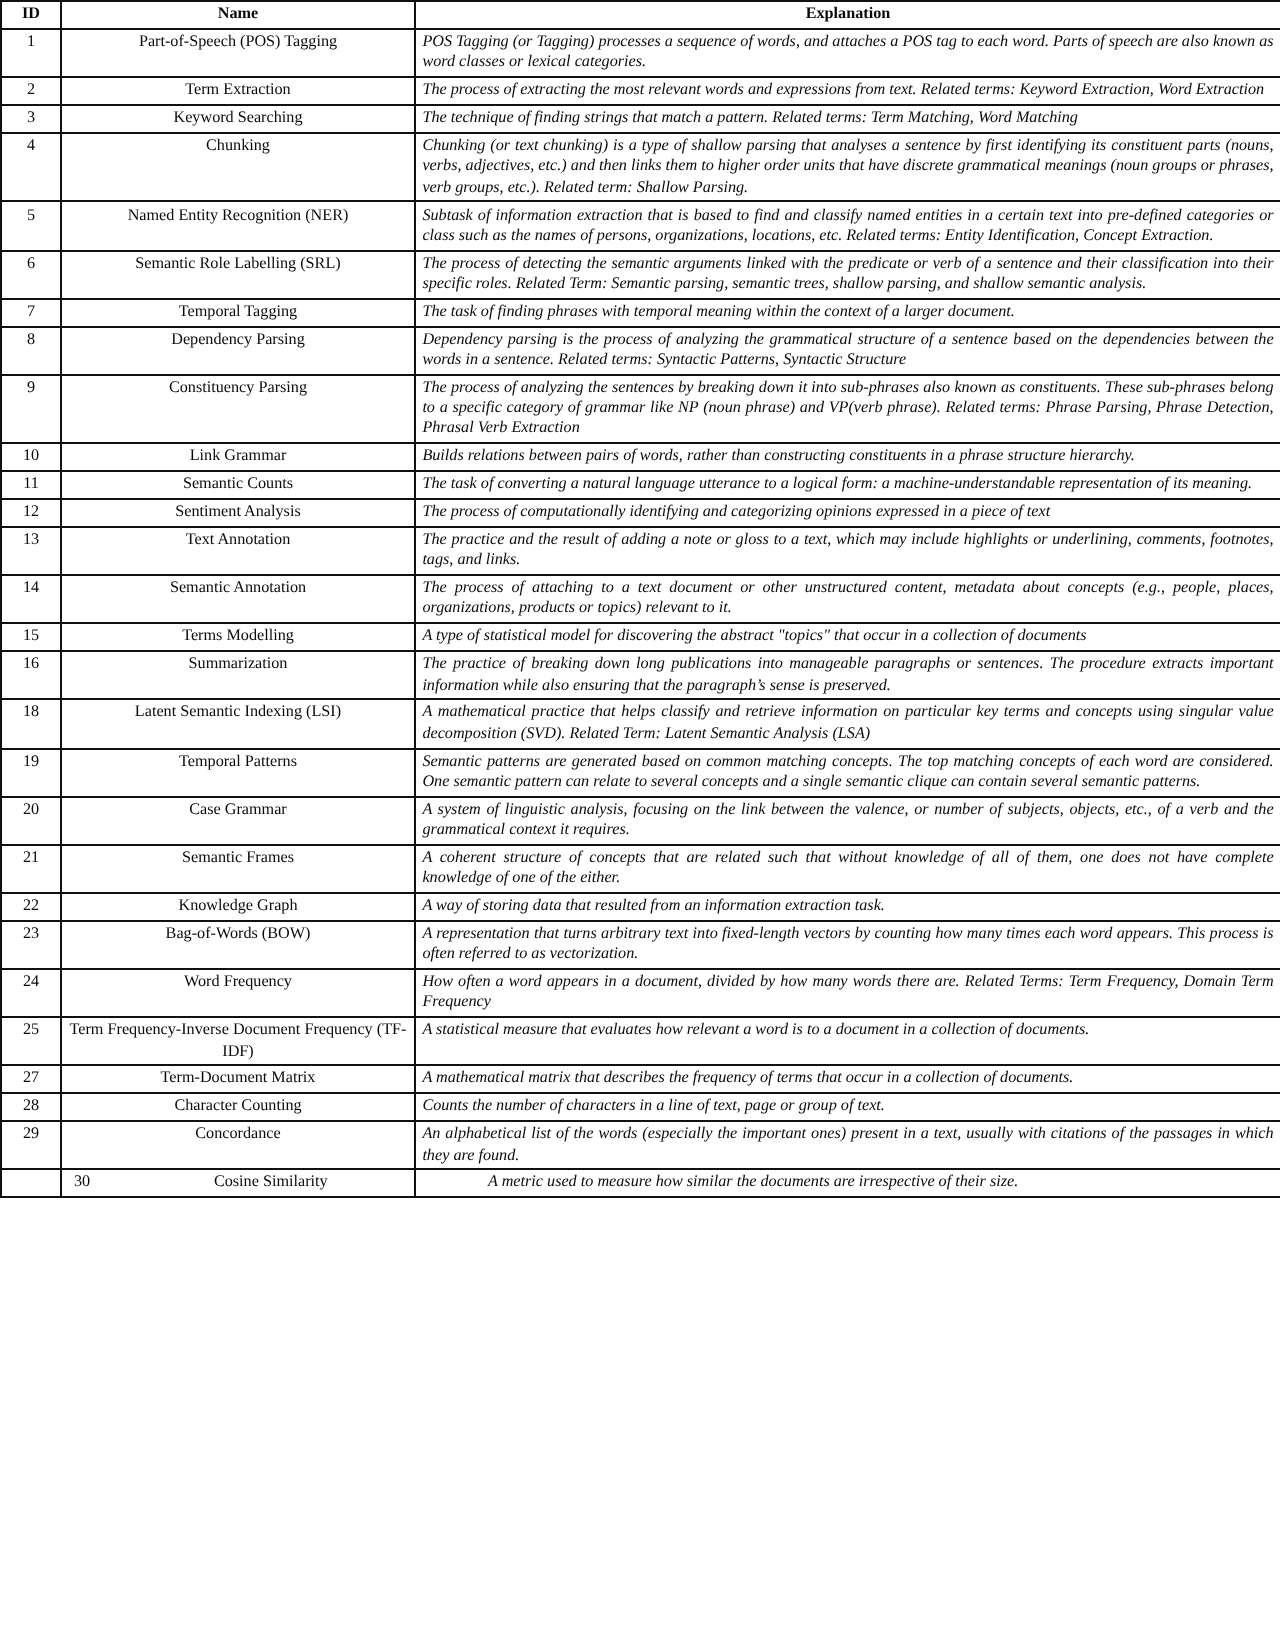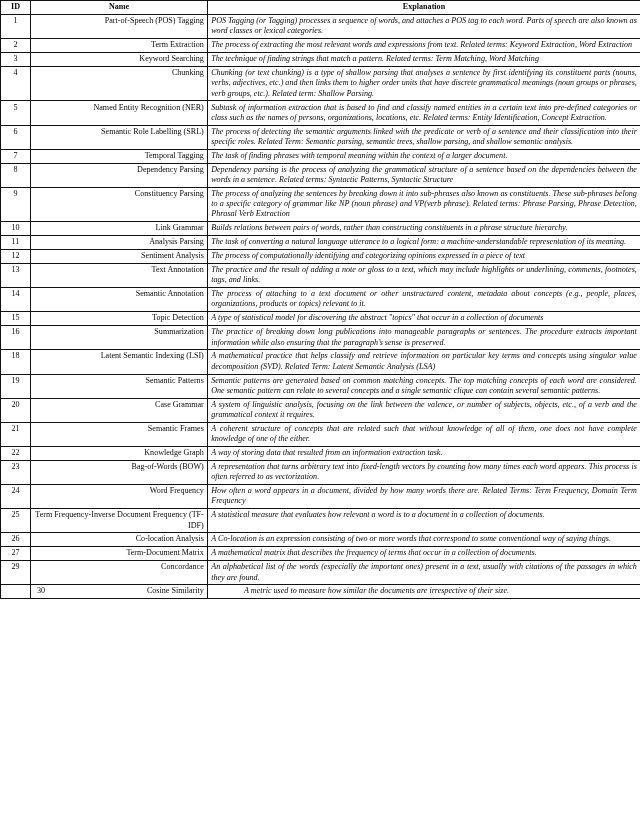--- a/index.html
+++ b/index.html
@@ -47,21 +47,21 @@
     padding-top: 1.4px;
     padding-bottom: 1.4px;
   }
   table.nlp-table thead th.h-id { text-align: center; }
 
   table.nlp-table td.cell-id {
     text-align: center;
     white-space: nowrap;
   }
   table.nlp-table td.cell-name {
-    text-align: right;
+    text-align: center;
     hyphens: none;
   }
   table.nlp-table td.cell-expl {
     text-align: justify;
     text-justify: inter-word;
     hyphens: none;
     font-style: italic;
   }
   table.nlp-table tbody tr:last-child td {
     border-bottom: 1.1px solid #111;
@@ -131,56 +131,56 @@
           <td class="cell-name">Constituency Parsing</td>
           <td class="cell-expl">The process of analyzing the sentences by breaking down it into sub-phrases also known as constituents. These sub-phrases belong to a specific category of grammar like NP (noun phrase) and VP(verb phrase). Related terms: Phrase Parsing, Phrase Detection, Phrasal Verb Extraction</td>
         </tr>
         <tr>
           <td class="cell-id">10</td>
           <td class="cell-name">Link Grammar</td>
           <td class="cell-expl">Builds relations between pairs of words, rather than constructing constituents in a phrase structure hierarchy.</td>
         </tr>
         <tr>
           <td class="cell-id">11</td>
-          <td class="cell-name">Analysis Parsing</td>
+          <td class="cell-name">Semantic Counts</td>
           <td class="cell-expl">The task of converting a natural language utterance to a logical form: a machine-understandable representation of its meaning.</td>
         </tr>
         <tr>
           <td class="cell-id">12</td>
           <td class="cell-name">Sentiment Analysis</td>
           <td class="cell-expl">The process of computationally identifying and categorizing opinions expressed in a piece of text</td>
         </tr>
         <tr>
           <td class="cell-id">13</td>
           <td class="cell-name">Text Annotation</td>
           <td class="cell-expl">The practice and the result of adding a note or gloss to a text, which may include highlights or underlining, comments, footnotes, tags, and links.</td>
         </tr>
         <tr>
           <td class="cell-id">14</td>
           <td class="cell-name">Semantic Annotation</td>
           <td class="cell-expl">The process of attaching to a text document or other unstructured content, metadata about concepts (e.g., people, places, organizations, products or topics) relevant to it.</td>
         </tr>
         <tr>
           <td class="cell-id">15</td>
-          <td class="cell-name">Topic Detection</td>
+          <td class="cell-name">Terms Modelling</td>
           <td class="cell-expl">A type of statistical model for discovering the abstract "topics" that occur in a collection of documents</td>
         </tr>
         <tr>
           <td class="cell-id">16</td>
           <td class="cell-name">Summarization</td>
           <td class="cell-expl">The practice of breaking down long publications into manageable paragraphs or sentences. The procedure extracts important information while also ensuring that the paragraph’s sense is preserved.</td>
         </tr>
         <tr>
           <td class="cell-id">18</td>
           <td class="cell-name">Latent Semantic Indexing (LSI)</td>
           <td class="cell-expl">A mathematical practice that helps classify and retrieve information on particular key terms and concepts using singular value decomposition (SVD). Related Term: Latent Semantic Analysis (LSA)</td>
         </tr>
         <tr>
           <td class="cell-id">19</td>
-          <td class="cell-name">Semantic Patterns</td>
+          <td class="cell-name">Temporal Patterns</td>
           <td class="cell-expl">Semantic patterns are generated based on common matching concepts. The top matching concepts of each word are considered. One semantic pattern can relate to several concepts and a single semantic clique can contain several semantic patterns.</td>
         </tr>
         <tr>
           <td class="cell-id">20</td>
           <td class="cell-name">Case Grammar</td>
           <td class="cell-expl">A system of linguistic analysis, focusing on the link between the valence, or number of subjects, objects, etc., of a verb and the grammatical context it requires.</td>
         </tr>
         <tr>
           <td class="cell-id">21</td>
           <td class="cell-name">Semantic Frames</td>
@@ -200,30 +200,30 @@
           <td class="cell-id">24</td>
           <td class="cell-name">Word Frequency</td>
           <td class="cell-expl">How often a word appears in a document, divided by how many words there are. Related Terms: Term Frequency, Domain Term Frequency</td>
         </tr>
         <tr>
           <td class="cell-id">25</td>
           <td class="cell-name">Term Frequency-Inverse Document Frequency (TF-IDF)</td>
           <td class="cell-expl">A statistical measure that evaluates how relevant a word is to a document in a collection of documents.</td>
         </tr>
         <tr>
-          <td class="cell-id">26</td>
-          <td class="cell-name">Co-location Analysis</td>
-          <td class="cell-expl">A Co-location is an expression consisting of two or more words that correspond to some conventional way of saying things.</td>
-        </tr>
-        <tr>
           <td class="cell-id">27</td>
           <td class="cell-name">Term-Document Matrix</td>
           <td class="cell-expl">A mathematical matrix that describes the frequency of terms that occur in a collection of documents.</td>
         </tr>
         <tr>
+          <td class="cell-id">28</td>
+          <td class="cell-name">Character Counting</td>
+          <td class="cell-expl">Counts the number of characters in a line of text, page or group of text.</td>
+        </tr>
+        <tr>
           <td class="cell-id">29</td>
           <td class="cell-name">Concordance</td>
           <td class="cell-expl">An alphabetical list of the words (especially the important ones) present in a text, usually with citations of the passages in which they are found.</td>
         </tr>
         <tr>
           <td class="cell-id">30</td>
           <td class="cell-name">Cosine Similarity</td>
           <td class="cell-expl">A metric used to measure how similar the documents are irrespective of their size.</td>
         </tr>
       </tbody>

